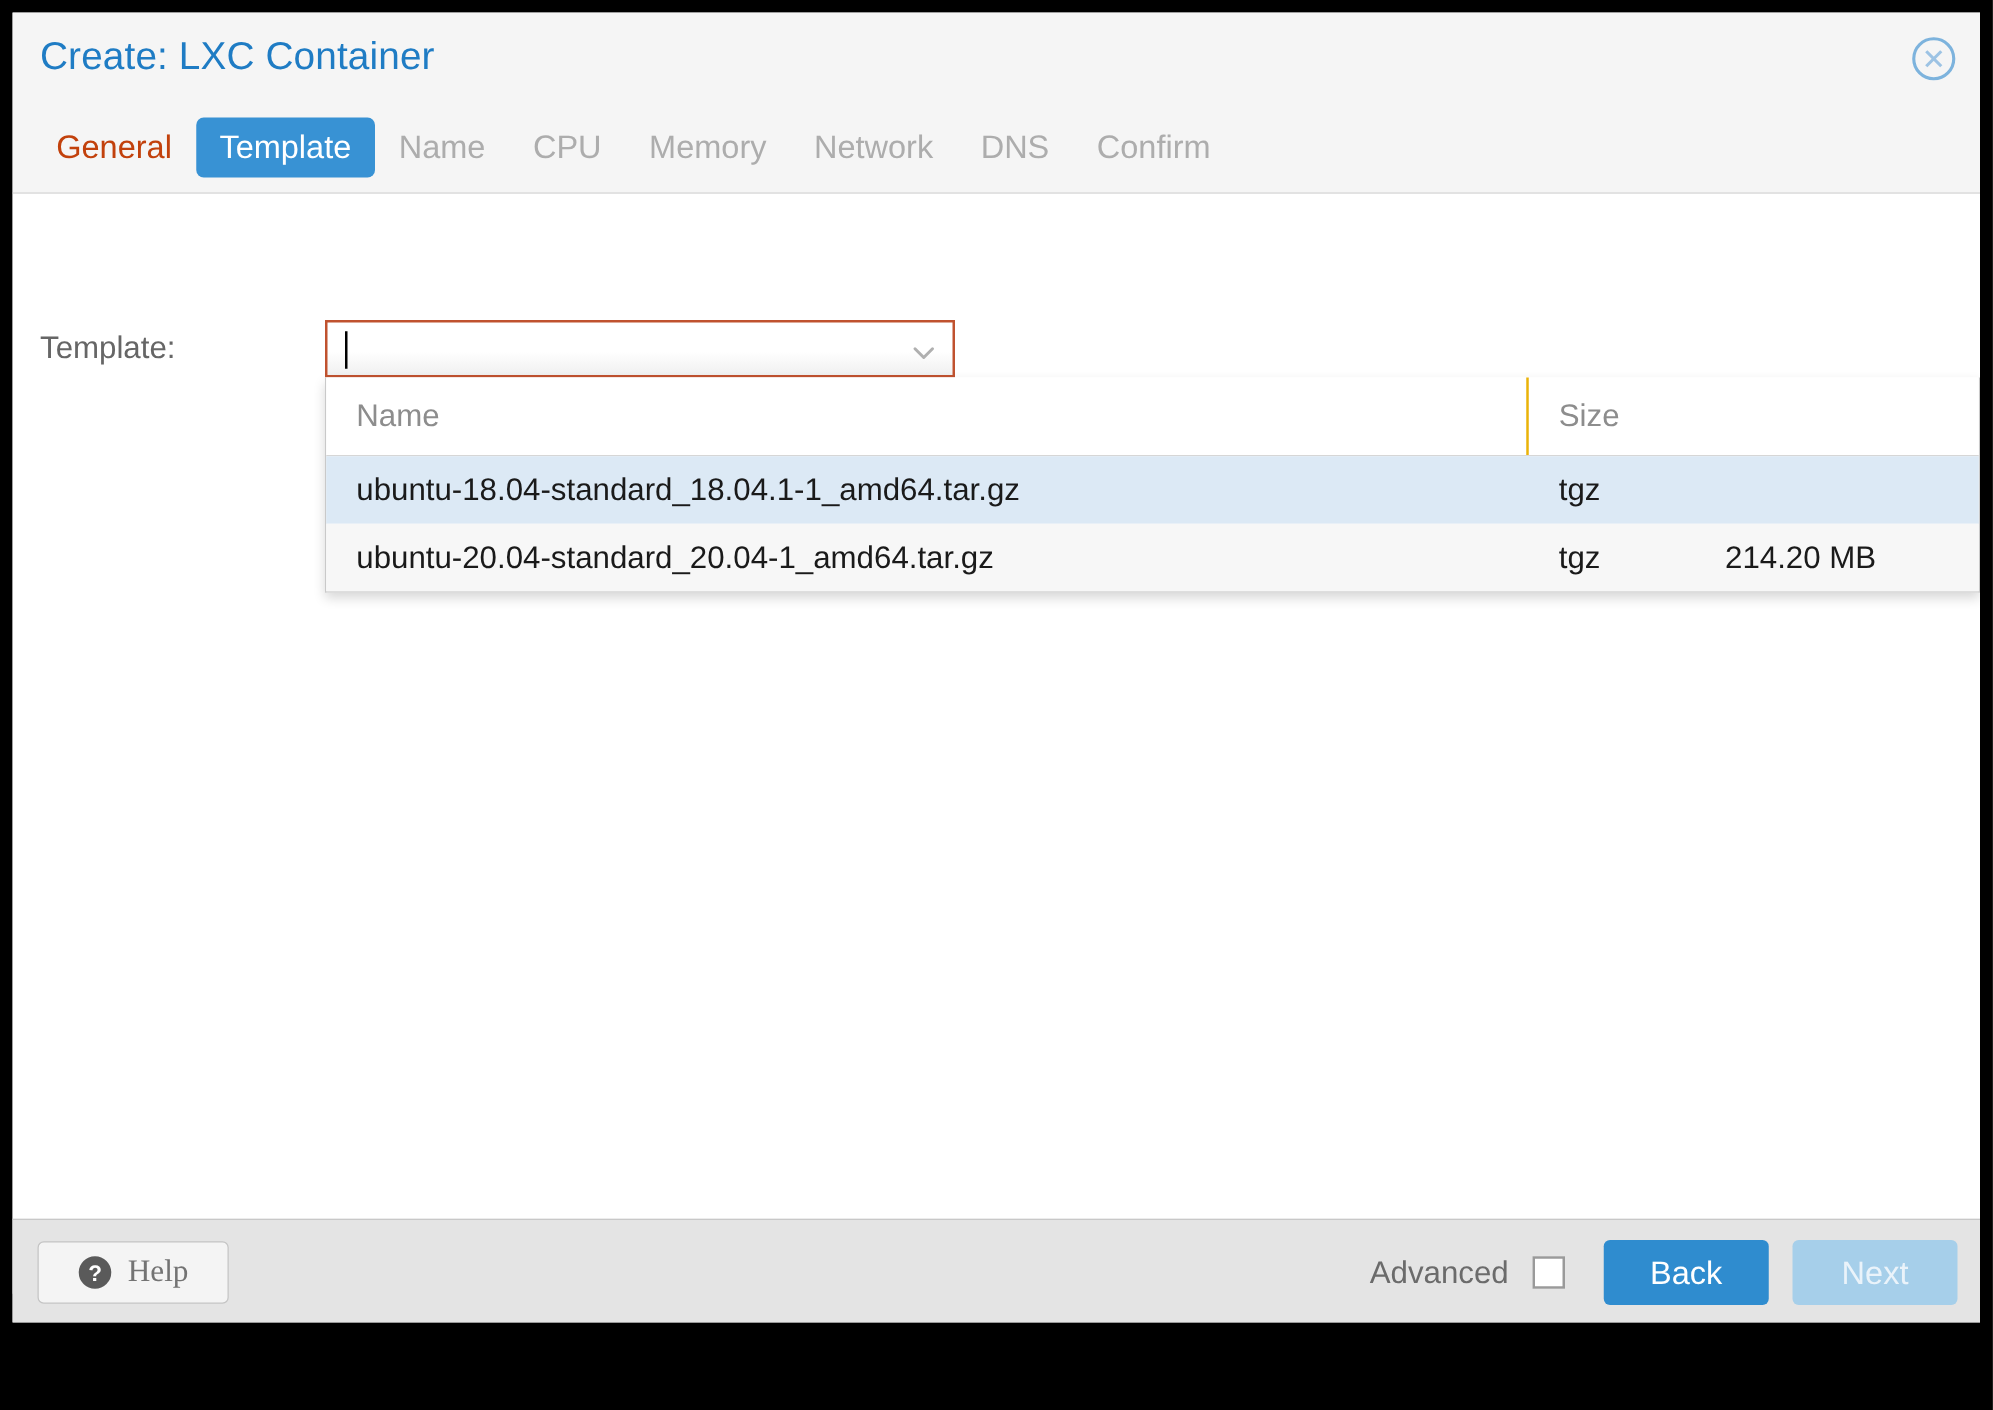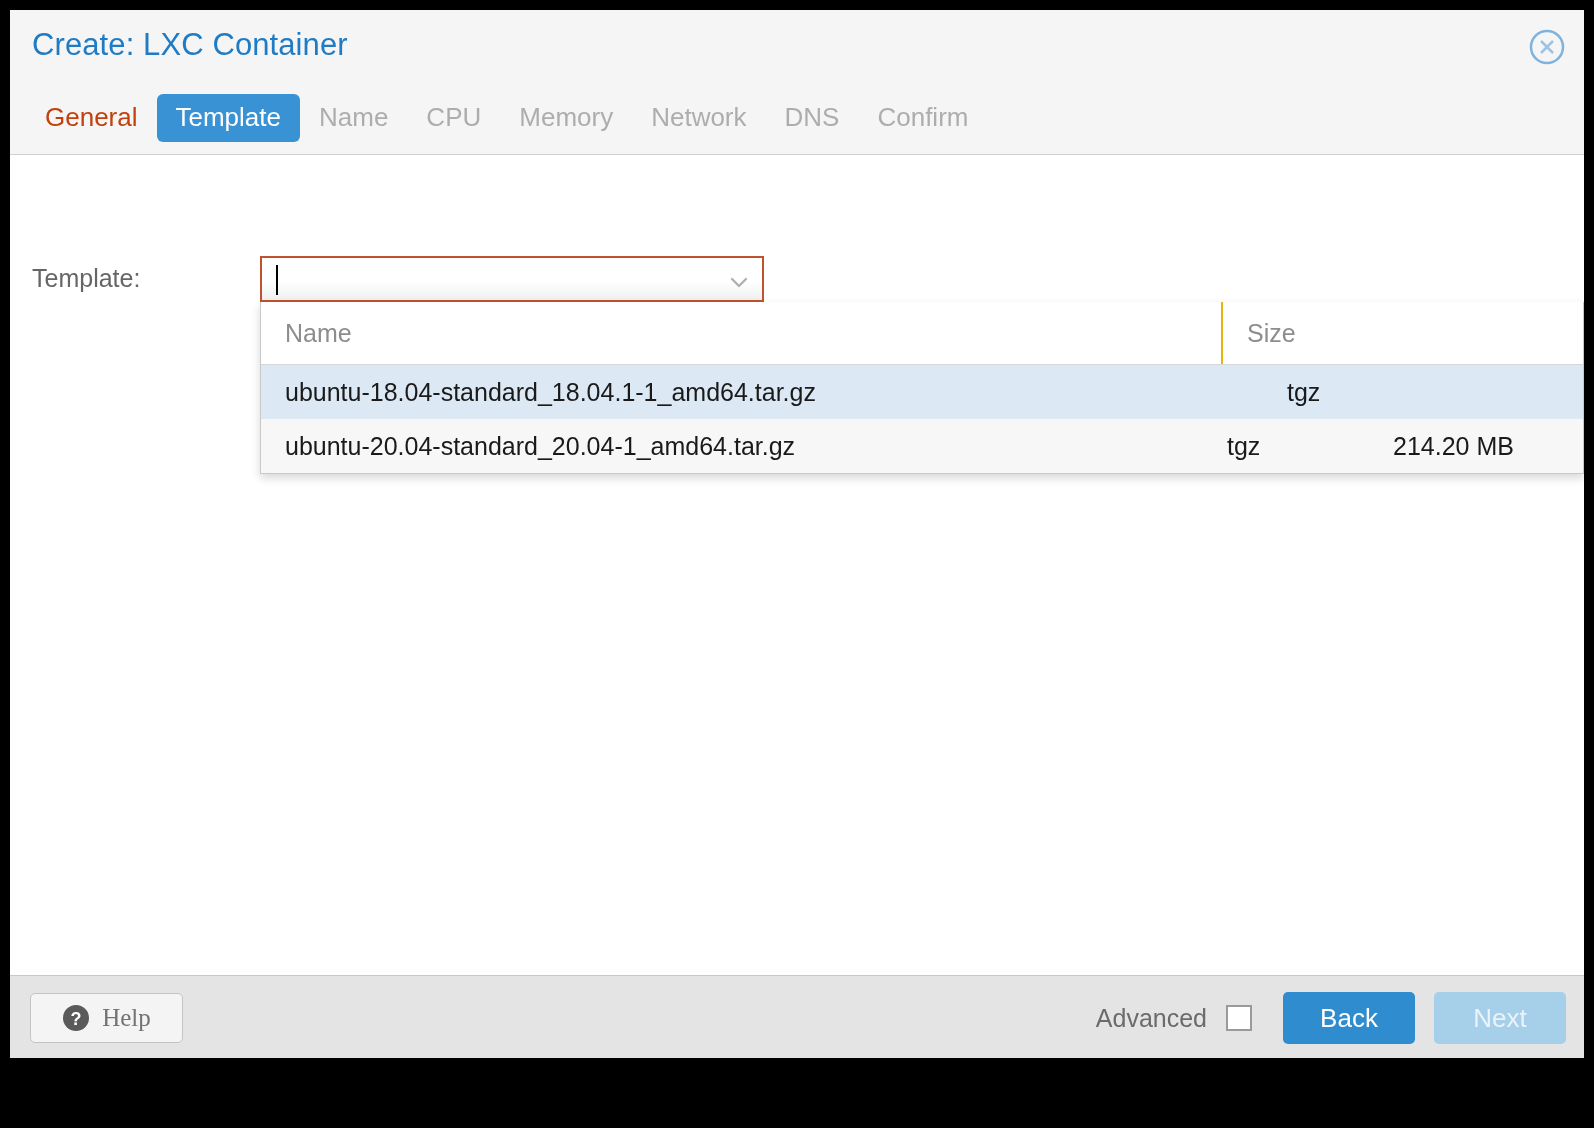--- a/index.html
+++ b/index.html
@@ -190,21 +190,20 @@
     border-right: 2px solid #eab308;
     overflow: hidden;
     white-space: nowrap;
   }
   .dd-header .dd-cell:last-child { border-right: none; text-align: right; }
 
   .dd-row {
     display: flex;
     height: 54px;
     cursor: pointer;
-    gap: 40px;
   }
   .dd-row.highlighted { background: #dce9f5; }
   .dd-row.alt { background: #f7f7f7; }
   .dd-row .dd-cell {
     display: flex;
     align-items: center;
     font-size: 25px;
     color: #1a1a1a;
     box-sizing: border-box;
     padding-left: 24px;

